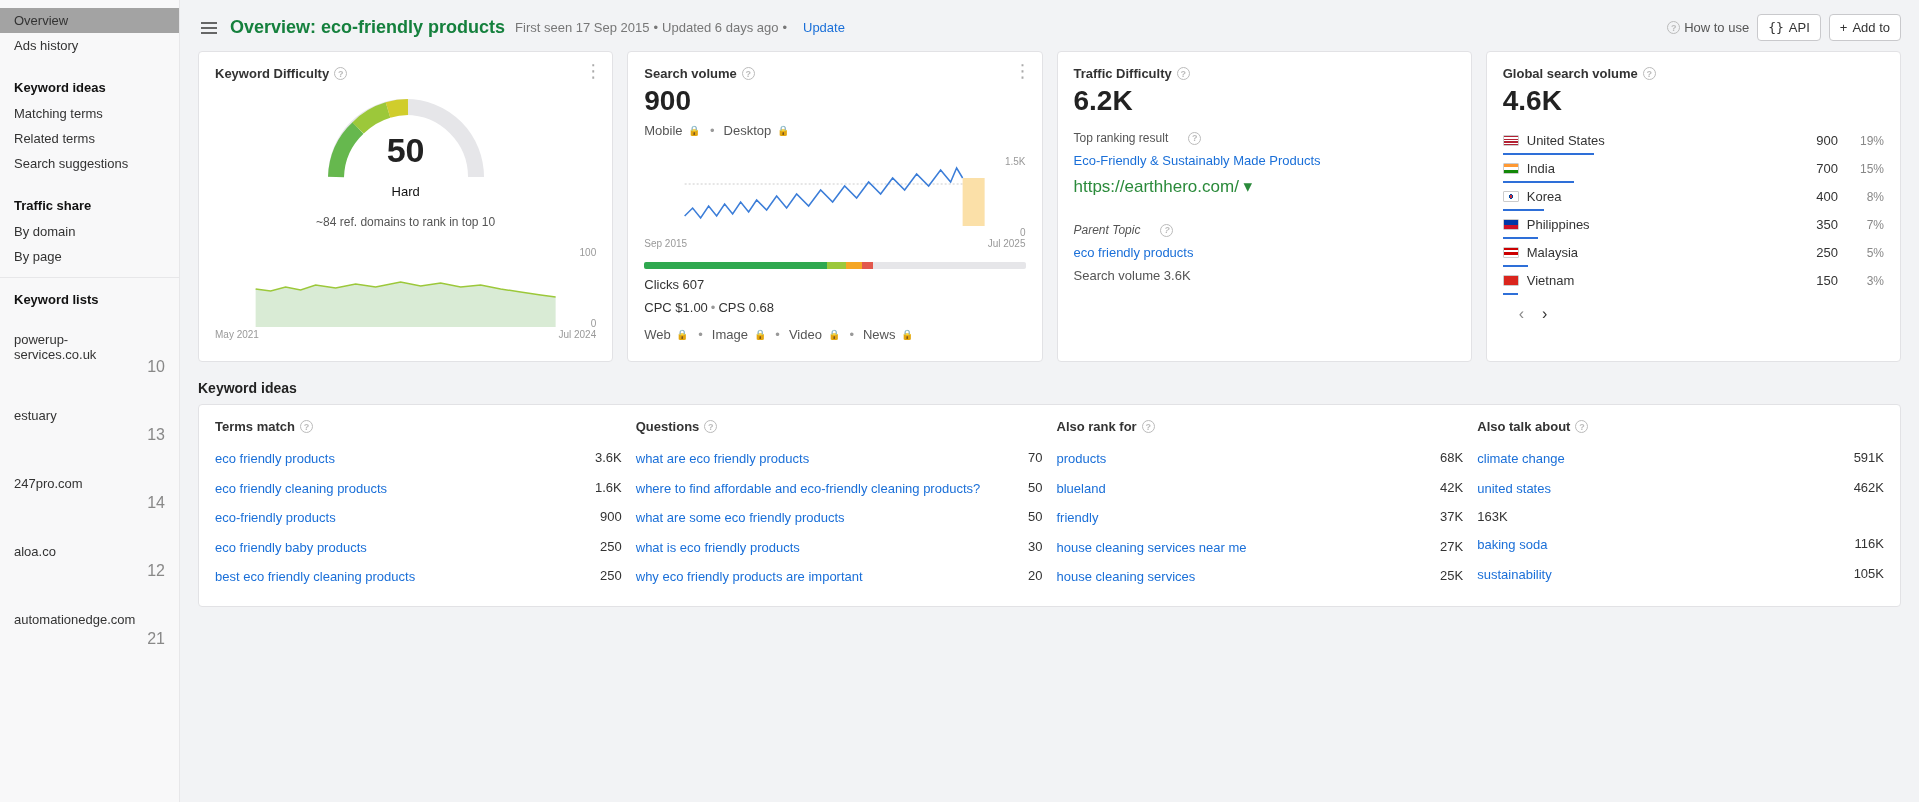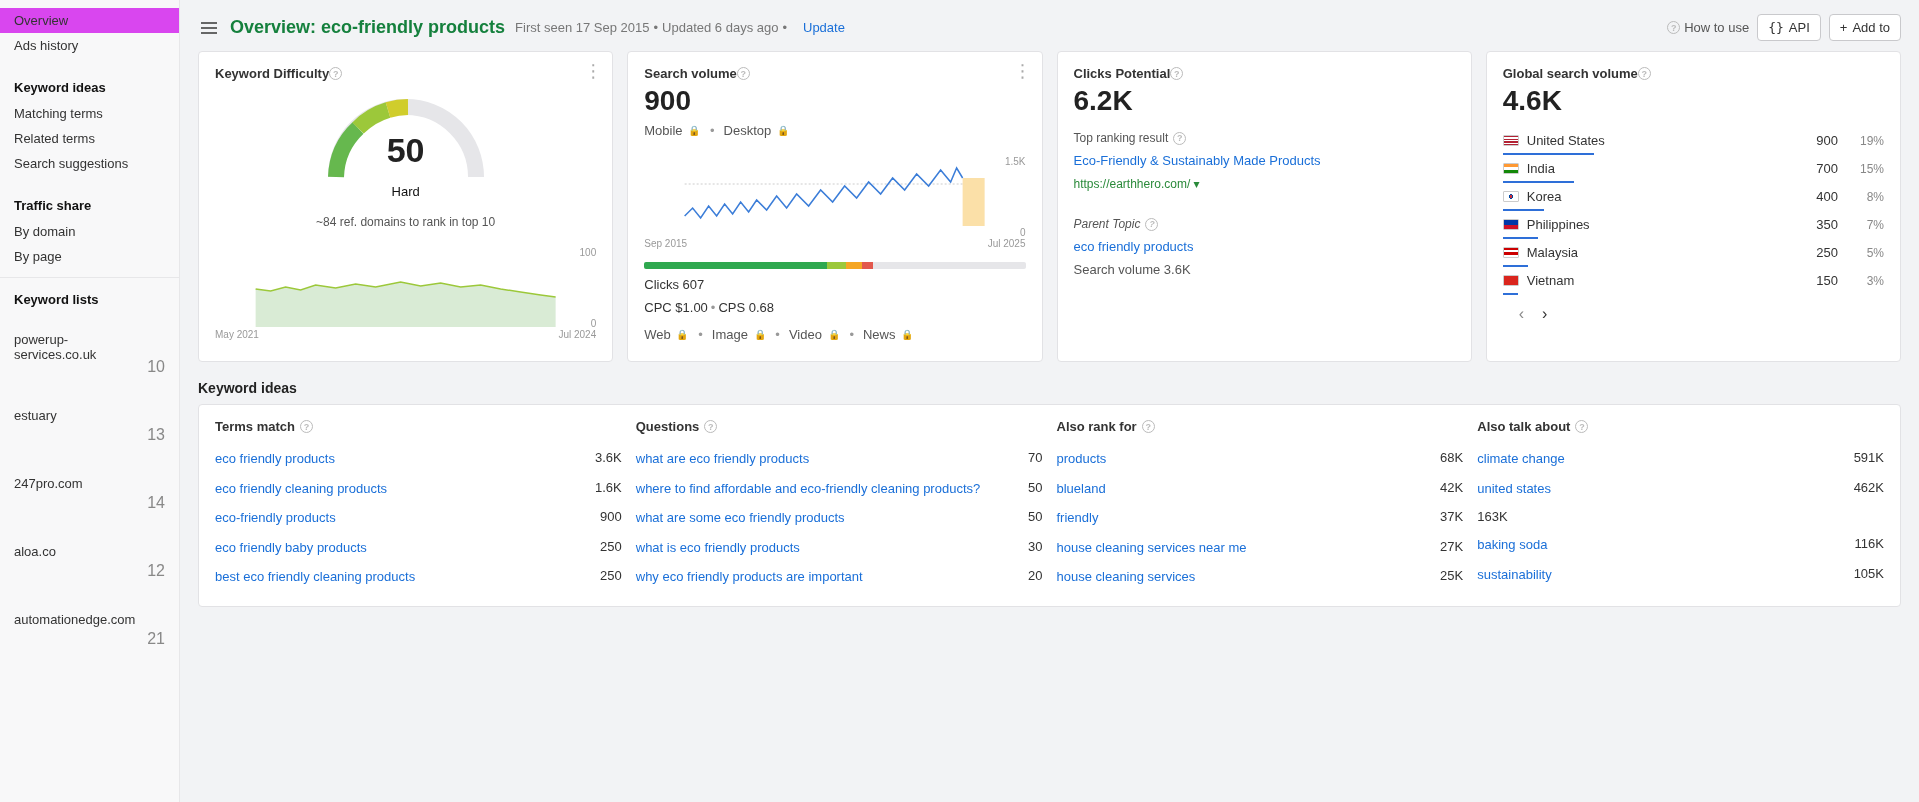--- a/index.html
+++ b/index.html
@@ -2,57 +2,57 @@
 <html><head>
 <meta charset="utf-8">
 <style>
 *{box-sizing:border-box;margin:0;padding:0;font-family:-apple-system,BlinkMacSystemFont,"Segoe UI",Helvetica,Arial,sans-serif;}
 body{background:#f2f3f5;color:#111;font-size:13px;}
 .app{display:flex;min-height:100vh;}
 .sidebar{width:180px;background:#f8f8f9;padding:0;font-size:13px;border-right:1px solid #e7e7e9;}
 .sidebar .section{padding:8px 0;}
 .sidebar .sec-title{font-weight:600;padding:6px 14px;color:#111;}
 .sidebar .item{padding:5px 14px;color:#333;cursor:pointer;display:flex;justify-content:space-between;align-items:center;}
-.sidebar .item.active{background:#d946ef;}
+.sidebar .item.active{background:#a3a3a3;}
 .sidebar .count{color:#888;font-size:16px;margin-top:40px;}
 .main{flex:1;padding:0 18px 18px 18px;min-width:0;}
 .header{display:flex;align-items:center;padding:14px 0 10px 0;gap:10px;}
 .hamburger{display:inline-flex;flex-direction:column;gap:3px;cursor:pointer;padding:3px;}
 .hamburger span{width:16px;height:2px;background:#666;display:block;}
 .title{font-size:18px;font-weight:600;color:#15803d;}
 .meta{color:#777;font-size:13px;}
 .meta .dot{margin:0 4px;}
 .update-link{color:#1a6fd8;cursor:pointer;margin-left:12px;}
 .header-spacer{flex:1;}
 .header-right{display:flex;align-items:center;gap:8px;}
 .hdr-link{color:#555;font-size:13px;cursor:pointer;display:inline-flex;align-items:center;gap:4px;}
 .btn{border:1px solid #c9c9cc;background:#fff;border-radius:4px;padding:5px 10px;font-size:13px;cursor:pointer;display:inline-flex;align-items:center;gap:5px;color:#333;}
 .cards{display:grid;grid-template-columns:repeat(4,1fr);gap:14px;margin-bottom:18px;}
 .card{background:#fff;border:1px solid #e2e2e5;border-radius:4px;padding:14px 16px;position:relative;}
-.card-title{font-size:13px;font-weight:600;color:#333;display:flex;align-items:center;}
+.card-title{font-size:13px;font-weight:600;color:#333;display:flex;align-items:center;gap:5px;}
 .help{width:13px;height:13px;border:1px solid #bbb;color:#bbb;border-radius:50%;display:inline-flex;align-items:center;justify-content:center;font-size:9px;font-weight:bold;cursor:help;}
 .kebab{position:absolute;right:10px;top:10px;color:#aaa;cursor:pointer;font-size:18px;line-height:1;}
 .big{font-size:28px;font-weight:600;color:#222;margin-top:4px;}
 .sub{color:#555;font-size:13px;margin-top:6px;display:flex;align-items:center;gap:6px;flex-wrap:wrap;}
 .lock{color:#bbb;font-size:10px;}
 .gauge-wrap{display:flex;flex-direction:column;align-items:center;margin-top:6px;}
 .gauge{width:180px;height:95px;position:relative;}
 .gauge-val{position:absolute;left:0;right:0;top:44px;text-align:center;font-size:34px;font-weight:600;color:#222;}
 .gauge-label{text-align:center;font-size:13px;color:#111;margin-top:2px;}
 .gauge-sub{text-align:center;font-size:12px;color:#555;margin-top:16px;}
 .spark-wrap{position:relative;height:100px;margin-top:18px;}
 .axis-l{position:absolute;right:0;top:0;font-size:10px;color:#999;}
 .axis-r{position:absolute;right:0;bottom:18px;font-size:10px;color:#999;}
 .axis-dates{display:flex;justify-content:space-between;font-size:10px;color:#999;margin-top:2px;}
 .bar-strip{height:7px;display:flex;margin-top:6px;border-radius:2px;overflow:hidden;}
 .bar-strip span{display:block;height:100%;}
 .rowline{margin-top:8px;font-size:13px;color:#333;}
-.small-label{font-size:12px;color:#555;margin-top:14px;display:flex;align-items:center;gap:5px;}
+.small-label{font-size:12px;color:#555;margin-top:14px;display:flex;align-items:center;gap:20px;}
 .link{color:#1a6fd8;cursor:pointer;}
-.green-link{color:#2a8a3a;font-size:12px;}
+.green-link{color:#2a8a3a;font-size:17px;}
 .countries{margin-top:10px;}
 .country-row{display:flex;align-items:center;padding:6px 0;gap:8px;font-size:13px;border-bottom:1px solid transparent;position:relative;}
 .flag{width:16px;height:11px;border-radius:1px;flex-shrink:0;}
 .cname{flex:1;color:#333;}
 .cval{width:42px;text-align:right;color:#333;}
 .cpct{width:38px;text-align:right;color:#888;font-size:12px;}
 .cbar{height:2px;background:#2e6fd8;position:absolute;left:0;bottom:-1px;}
 .pager{margin-top:10px;display:flex;gap:18px;color:#888;padding-left:16px;}
 .pager span{cursor:pointer;font-size:16px;}
 .section-title{font-size:14px;font-weight:600;margin:10px 0 8px 0;color:#222;}
@@ -221,21 +221,21 @@
           <span>Video</span>
             <span class="lock">🔒</span>
             <span class="dot-sep">•</span>
           <span>News</span>
             <span class="lock">🔒</span>
         </div>
       </div>
 
       <div class="card">
         <div class="card-title">
-            <span>Clicks Potential</span>
+            <span>Traffic Difficulty</span>
             <span class="help">?</span>
           </div>
         <div class="big">6.2K</div>
         <div class="small-label">
             <span>Top ranking result</span>
             <span class="help">?</span>
           </div>
         <div class="rowline"><span class="link">Eco-Friendly &amp; Sustainably Made Products</span></div>
         <div class="rowline"><span class="green-link"><span>https://earthhero.com/</span> <span>▾</span></span></div>
         <div class="small-label" style="margin-top:26px;font-style:italic;">

